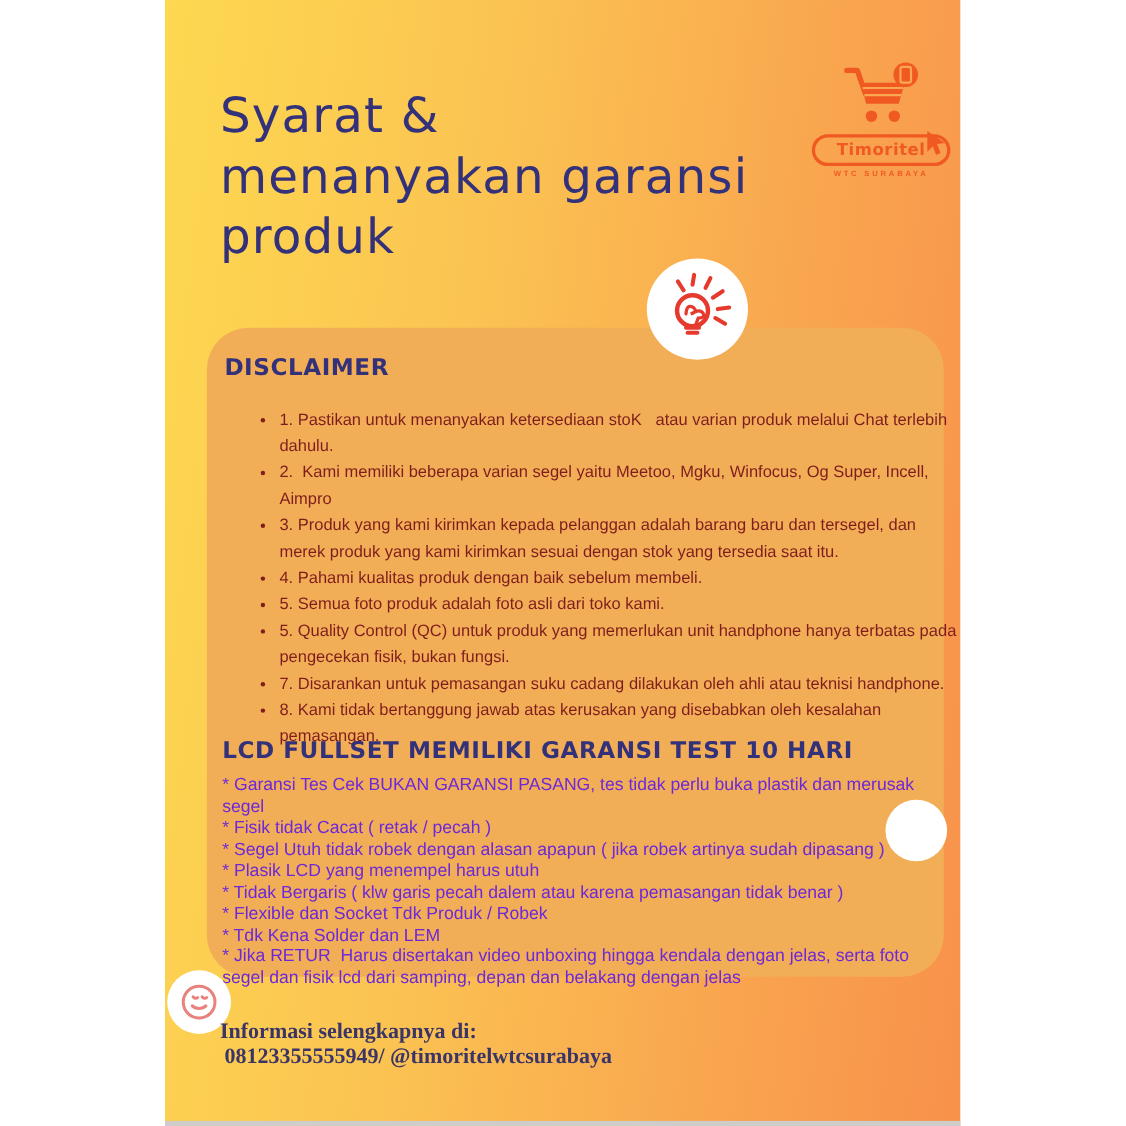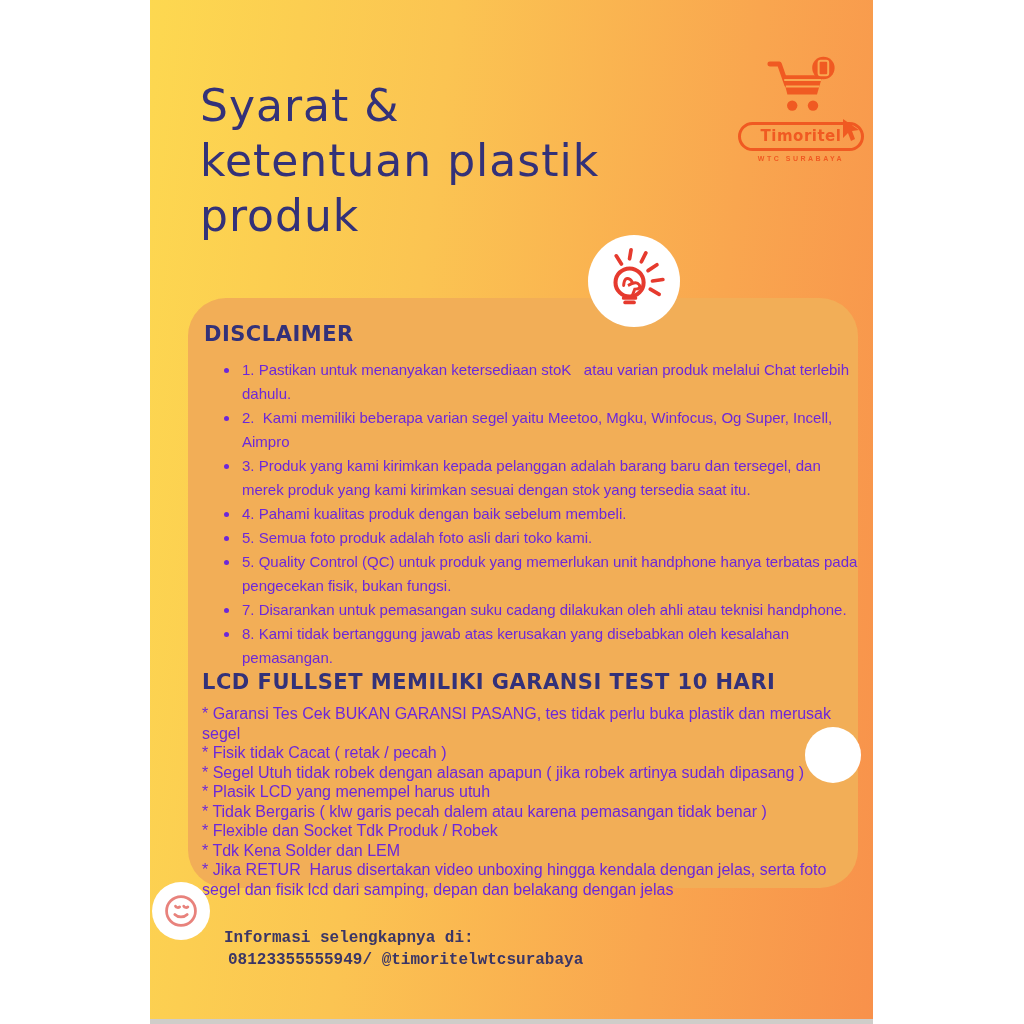--- a/index.html
+++ b/index.html
@@ -33,22 +33,22 @@
   .card{
     position:absolute;left:38px;top:298px;width:670px;height:590px;
     background:#F2AE57;border-radius:38px;
   }
   .section-heading{
     color:#333179;font-weight:bold;font-family:"DejaVu Sans",sans-serif;
     letter-spacing:0.5px;
   }
   .disclaimer-heading{position:absolute;left:16px;top:24px;font-size:21px;text-align:right;}
   .disclaimer-list{
-    position:absolute;left:32px;top:56px;width:625px;margin:4px;padding:0 0 0 16px;
-    color:#6d28d9;font-size:15px;line-height:24px;
+    position:absolute;left:32px;top:56px;width:625px;margin:16px;padding:0 0 0 16px;
+    color:#7f1d1d;font-size:15px;line-height:24px;
   }
   .disclaimer-list li{margin:0;padding-left:2px;white-space:pre-wrap;}
   .lcd-heading{position:absolute;left:14px;top:372px;font-size:21px;}
   .lcd-list{
     position:absolute;left:14px;top:406px;width:650px;
     color:#6d28d9;font-size:16px;line-height:19.5px;
   }
   .lcd-list .lcd-item{white-space:pre-wrap;}
   
   .bulb-circle{
@@ -60,34 +60,34 @@
     position:absolute;left:655px;top:727px;width:56px;height:56px;
     background:#ffffff;border-radius:50%;
   }
   .smiley-circle{
     position:absolute;left:2px;top:882px;width:58px;height:58px;
     background:#ffffff;border-radius:50%;display:flex;align-items:center;justify-content:center;
   }
   .smiley-circle svg{width:44px;height:44px;}
   
   .footer{
-    position:absolute;left:74px;top:927px;color:#3A3566;font-weight:bold;
-    font-size:16px;line-height:22px;font-family:Liberation Mono, monospace;
+    position:absolute;left:50px;top:927px;color:#3A3566;font-weight:bold;
+    font-size:20px;line-height:22px;font-family:Liberation Serif, serif;
   }
   .footer .contact{padding-left:4px;}
 </style>
 </head>
 <body>
 
 <div class="page">
   <div class="poster">
 
     <div class="title">
       <div>Syarat &amp;</div>
-      <div>ketentuan plastik</div>
+      <div>menanyakan garansi</div>
       <div>produk</div>
     </div>
 
     <div class="logo">
       <svg class="cart" viewBox="0 0 90 80" xmlns="http://www.w3.org/2000/svg">
         <path d="M6 10 h12 l9 26" fill="none" stroke="#F05A22" stroke-width="6" stroke-linecap="round" stroke-linejoin="round"></path>
         <path d="M22 24 h50 l-7 24 h-37 z" fill="#F05A22"></path>
         <path d="M24 30 h46 M26 38 h42" stroke="#F9A851" stroke-width="2.5"></path>
         <circle cx="34" cy="62" r="6.5" fill="#F05A22"></circle>
         <circle cx="60" cy="62" r="6.5" fill="#F05A22"></circle>

